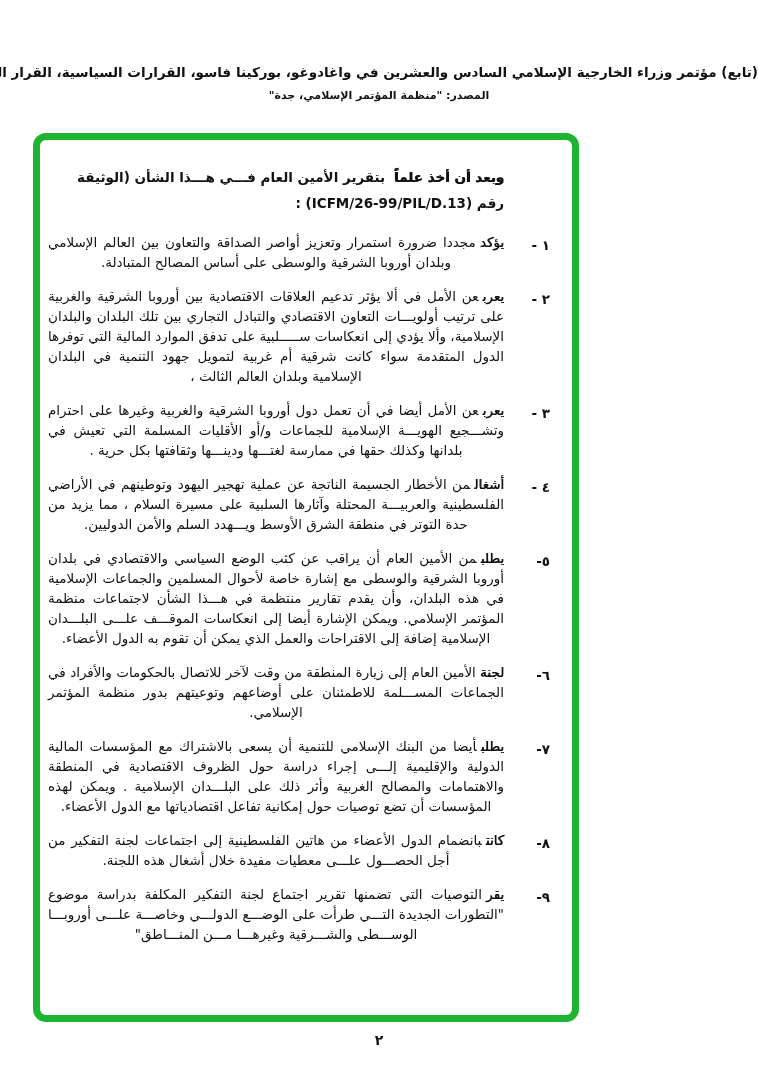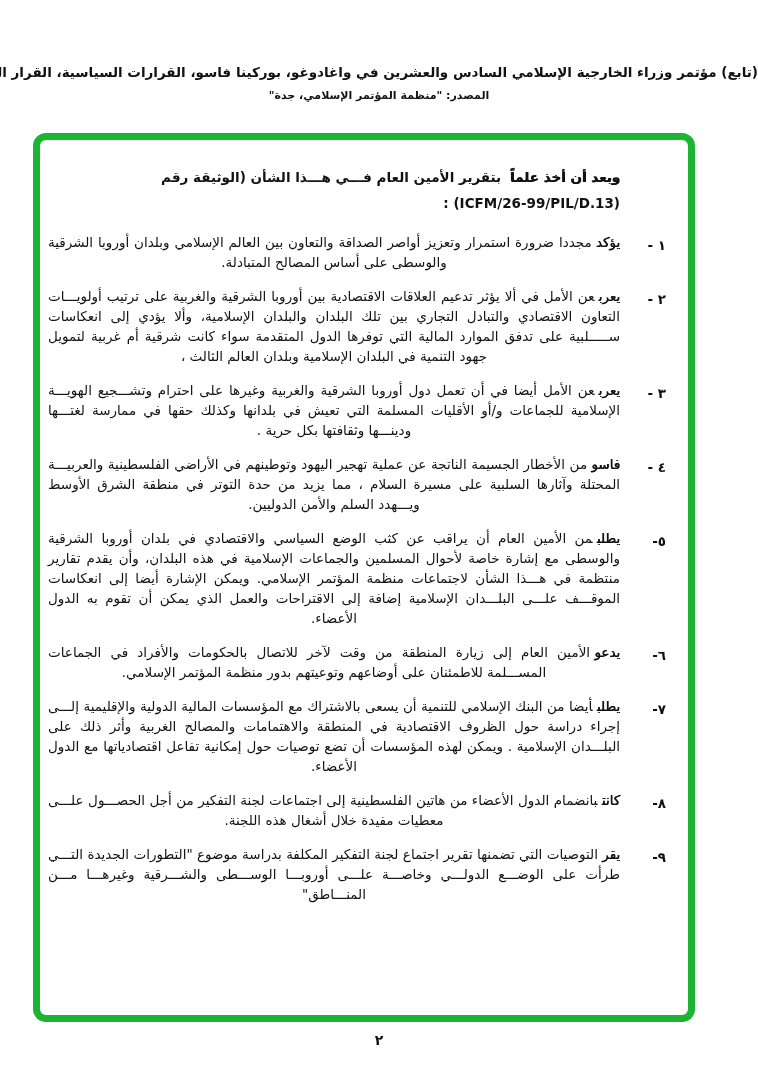--- a/index.html
+++ b/index.html
@@ -26,21 +26,21 @@
     margin-top: 9px;
     text-align: center;
     direction: rtl;
     font-size: 11px;
     font-weight: bold;
   }
   .doc-box {
     position: absolute;
     left: 33px;
     top: 133px;
-    width: 662px;
+    width: 546px;
     height: 889px;
     border: 7px solid #1cb430;
     border-radius: 13px;
     padding: 24px 20px 0 8px;
     background: #ffffff;
   }
   .intro {
     direction: rtl;
     text-align: right;
     font-size: 13.5px;
@@ -132,35 +132,35 @@
     <div class="para">
       <div class="para-num">٣ -</div>
       <div class="para-text">
         <span class="lead">يعرب</span><span>عن الأمل أيضا في أن تعمل دول أوروبا الشرقية والغربية وغيرها على احترام وتشـــجيع الهويـــة الإسلامية للجماعات و/أو الأقليات المسلمة التي تعيش في بلدانها وكذلك حقها في ممارسة لغتـــها ودينـــها وثقافتها بكل حرية .</span>
       </div>
     </div>
 
     <div class="para">
       <div class="para-num">٤ -</div>
       <div class="para-text">
-        <span class="lead">فاسو</span><span>من الأخطار الجسيمة الناتجة عن عملية تهجير اليهود وتوطينهم في الأراضي الفلسطينية والعربيـــة المحتلة وآثارها السلبية على مسيرة السلام ، مما يزيد من حدة  التوتر في منطقة الشرق الأوسط ويـــهدد السلم والأمن الدوليين.</span>
+        <span class="lead">أشغال</span><span>من الأخطار الجسيمة الناتجة عن عملية تهجير اليهود وتوطينهم في الأراضي الفلسطينية والعربيـــة المحتلة وآثارها السلبية على مسيرة السلام ، مما يزيد من حدة  التوتر في منطقة الشرق الأوسط ويـــهدد السلم والأمن الدوليين.</span>
       </div>
     </div>
 
     <div class="para">
       <div class="para-num">٥-</div>
       <div class="para-text">
         <span class="lead">يطلب</span><span>من الأمين العام أن يراقب عن كثب الوضع السياسي والاقتصادي في بلدان أوروبا الشرقية والوسطى مع إشارة خاصة لأحوال المسلمين والجماعات الإسلامية في هذه البلدان، وأن يقدم تقارير منتظمة في هـــذا الشأن لاجتماعات منظمة المؤتمر الإسلامي.  ويمكن الإشارة أيضا إلى انعكاسات الموقـــف علـــى البلـــدان الإسلامية إضافة إلى الاقتراحات والعمل الذي يمكن أن تقوم به الدول الأعضاء.</span>
       </div>
     </div>
 
     <div class="para">
       <div class="para-num">٦-</div>
       <div class="para-text">
-        <span class="lead">يدعو</span><span>الأمين العام إلى زيارة المنطقة من وقت لآخر للاتصال بالحكومات والأفراد في الجماعات المســـلمة للاطمئنان على أوضاعهم وتوعيتهم بدور منظمة المؤتمر الإسلامي.</span>
+        <span class="lead">لجنة</span><span>الأمين العام إلى زيارة المنطقة من وقت لآخر للاتصال بالحكومات والأفراد في الجماعات المســـلمة للاطمئنان على أوضاعهم وتوعيتهم بدور منظمة المؤتمر الإسلامي.</span>
       </div>
     </div>
 
     <div class="para">
       <div class="para-num">٧-</div>
       <div class="para-text">
         <span class="lead">يطلب</span><span>أيضا من البنك الإسلامي للتنمية أن يسعى بالاشتراك مع المؤسسات المالية الدولية والإقليمية إلـــى إجراء دراسة حول الظروف الاقتصادية في المنطقة والاهتمامات والمصالح الغربية وأثر ذلك على البلـــدان الإسلامية . ويمكن لهذه المؤسسات أن تضع توصيات حول إمكانية تفاعل اقتصادياتها مع الدول الأعضاء.</span>
       </div>
     </div>
 

